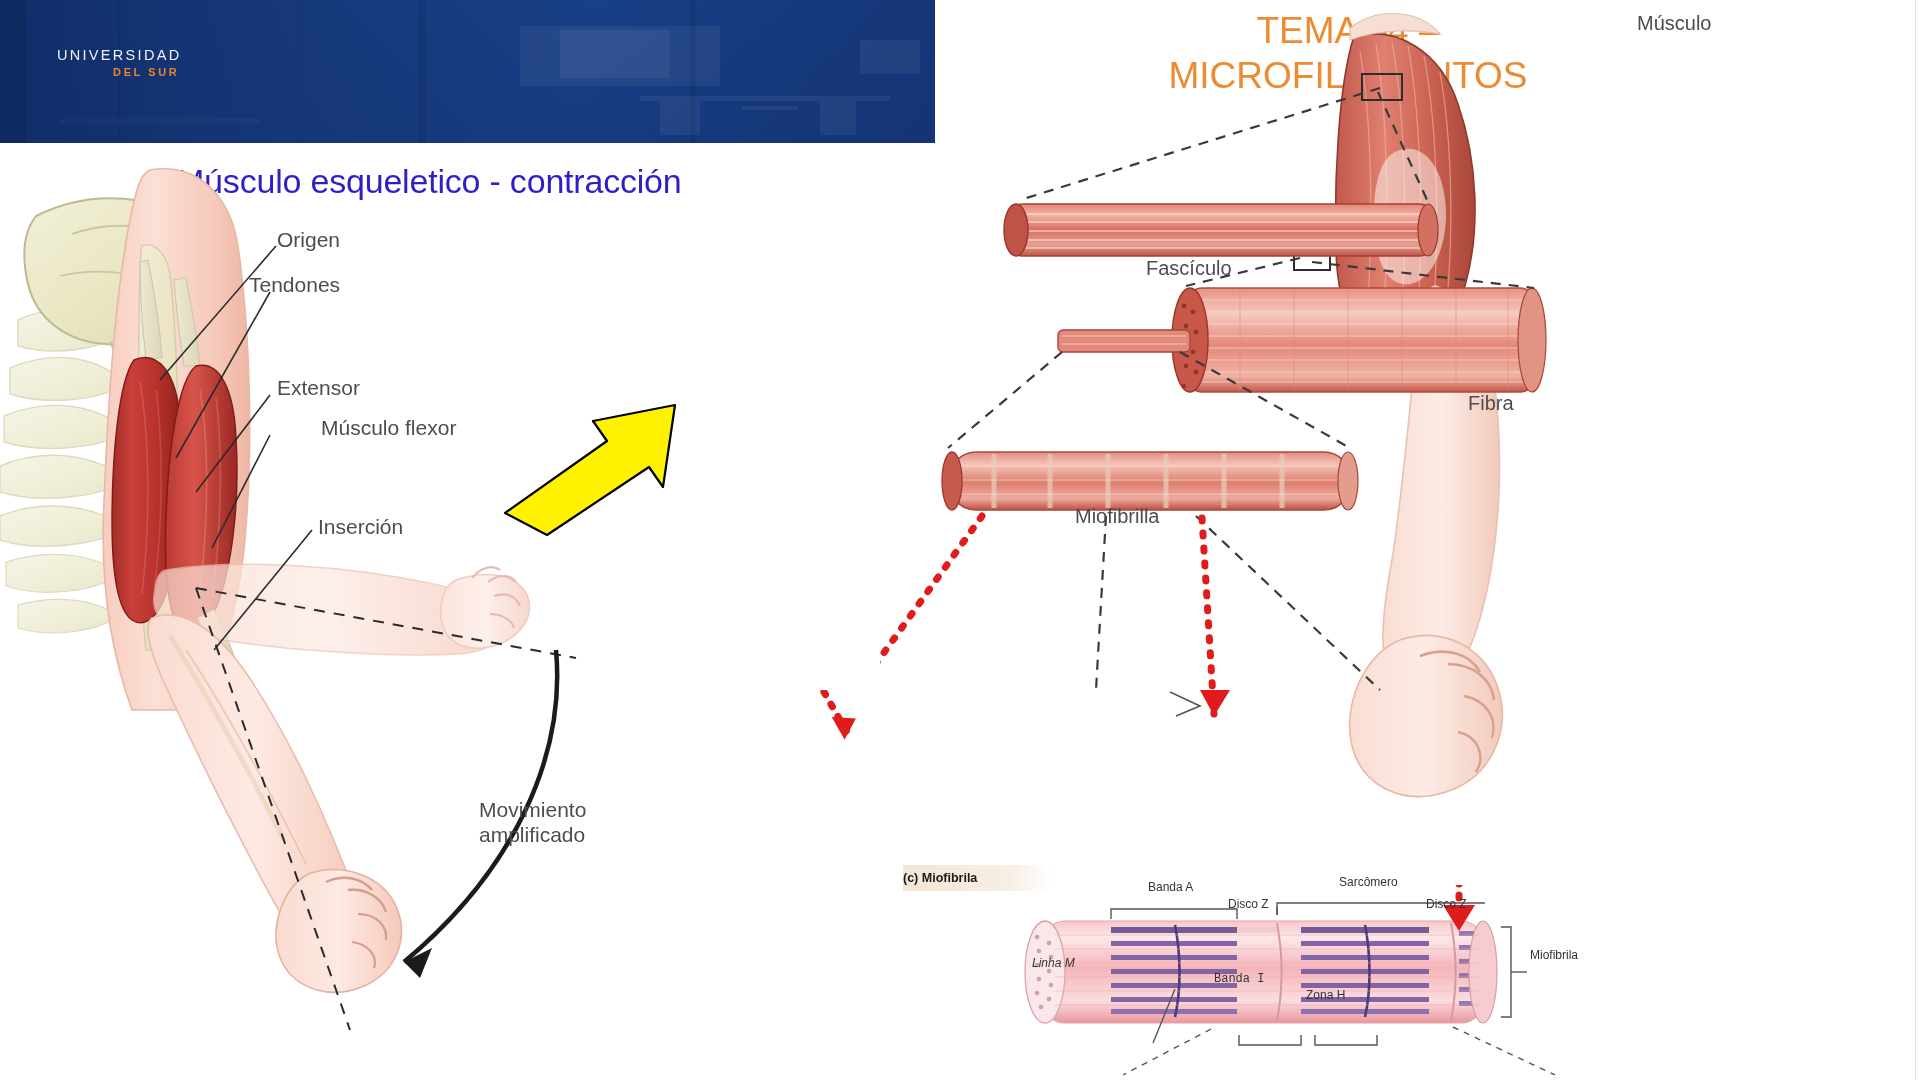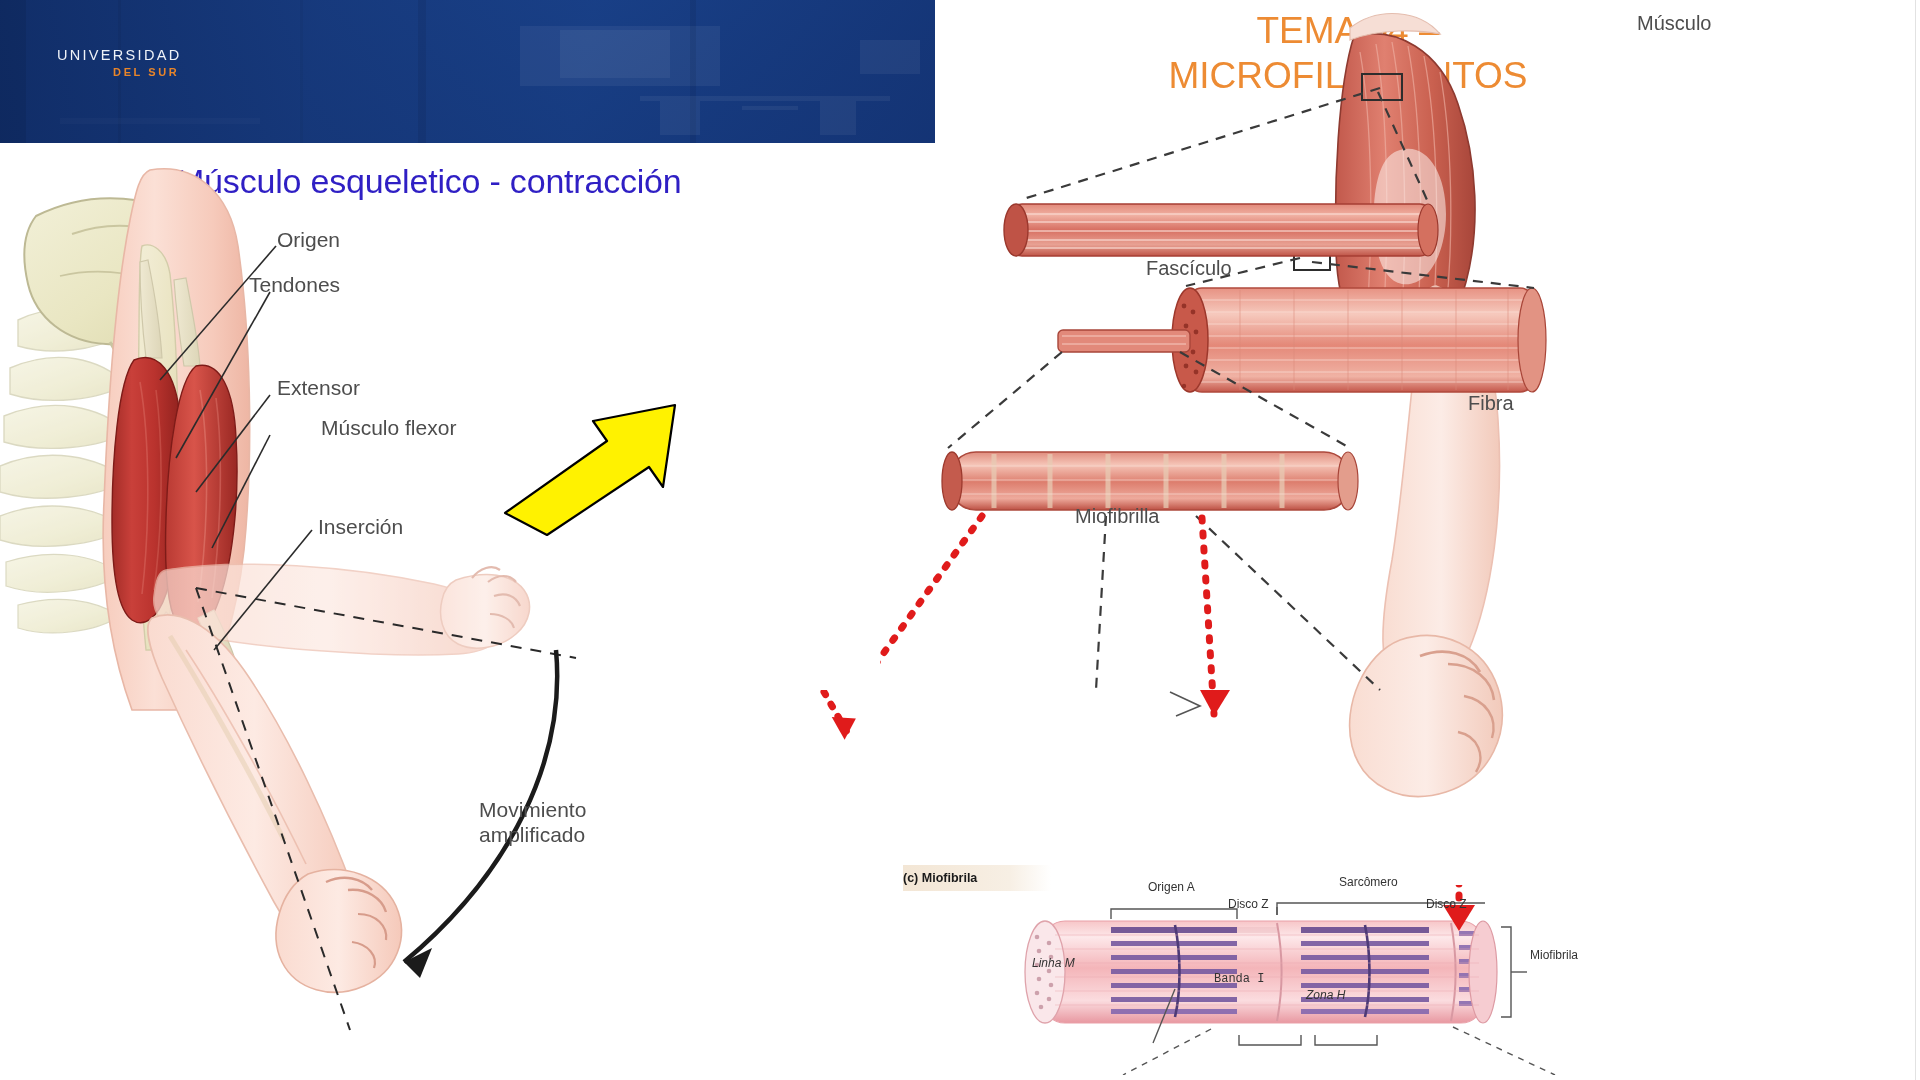--- a/index.html
+++ b/index.html
@@ -584,24 +584,24 @@
       <path d="M496,87 L512,87"></path>
 
       <path d="M196,144 L108,190" stroke-dasharray="6 6"></path>
       <path d="M438,142 L540,190" stroke-dasharray="6 6"></path>
     </g>
 
     <path d="M444,-32 L444,26" fill="none" stroke="#E01B1B" stroke-width="7" stroke-dasharray="3 11" stroke-linecap="round"></path>
     <path d="M444,46 L428,20 L460,20 Z" fill="#E01B1B"></path>
   </svg>
 
-  <div class="anno anno-tiny" style="left:1148px; top:880px;">Origen A</div>
+  <div class="anno anno-tiny" style="left:1148px; top:880px;">Banda A</div>
   <div class="anno anno-tiny" style="left:1339px; top:875px;">Sarcômero</div>
   <div class="anno anno-tiny" style="left:1228px; top:897px;">Disco Z</div>
   <div class="anno anno-tiny" style="left:1426px; top:897px;">Disco Z</div>
   <div class="anno anno-tiny" style="left:1530px; top:948px;">Miofibrila</div>
   <div class="anno anno-tiny" style="left:1032px; top:956px;font-style:italic;">Linha M</div>
   <div class="anno anno-tiny" style="left:1214px; top:972px;font-family:Liberation Mono, monospace;">Banda I</div>
-  <div class="anno anno-tiny" style="left:1306px; top:988px;font-style:italic;">Zona H</div>
+  <div class="anno anno-tiny" style="left:1306px; top:988px;">Zona H</div>
 
   <div class="edge-strip"></div>
 
 </div>
 
 </body></html>

